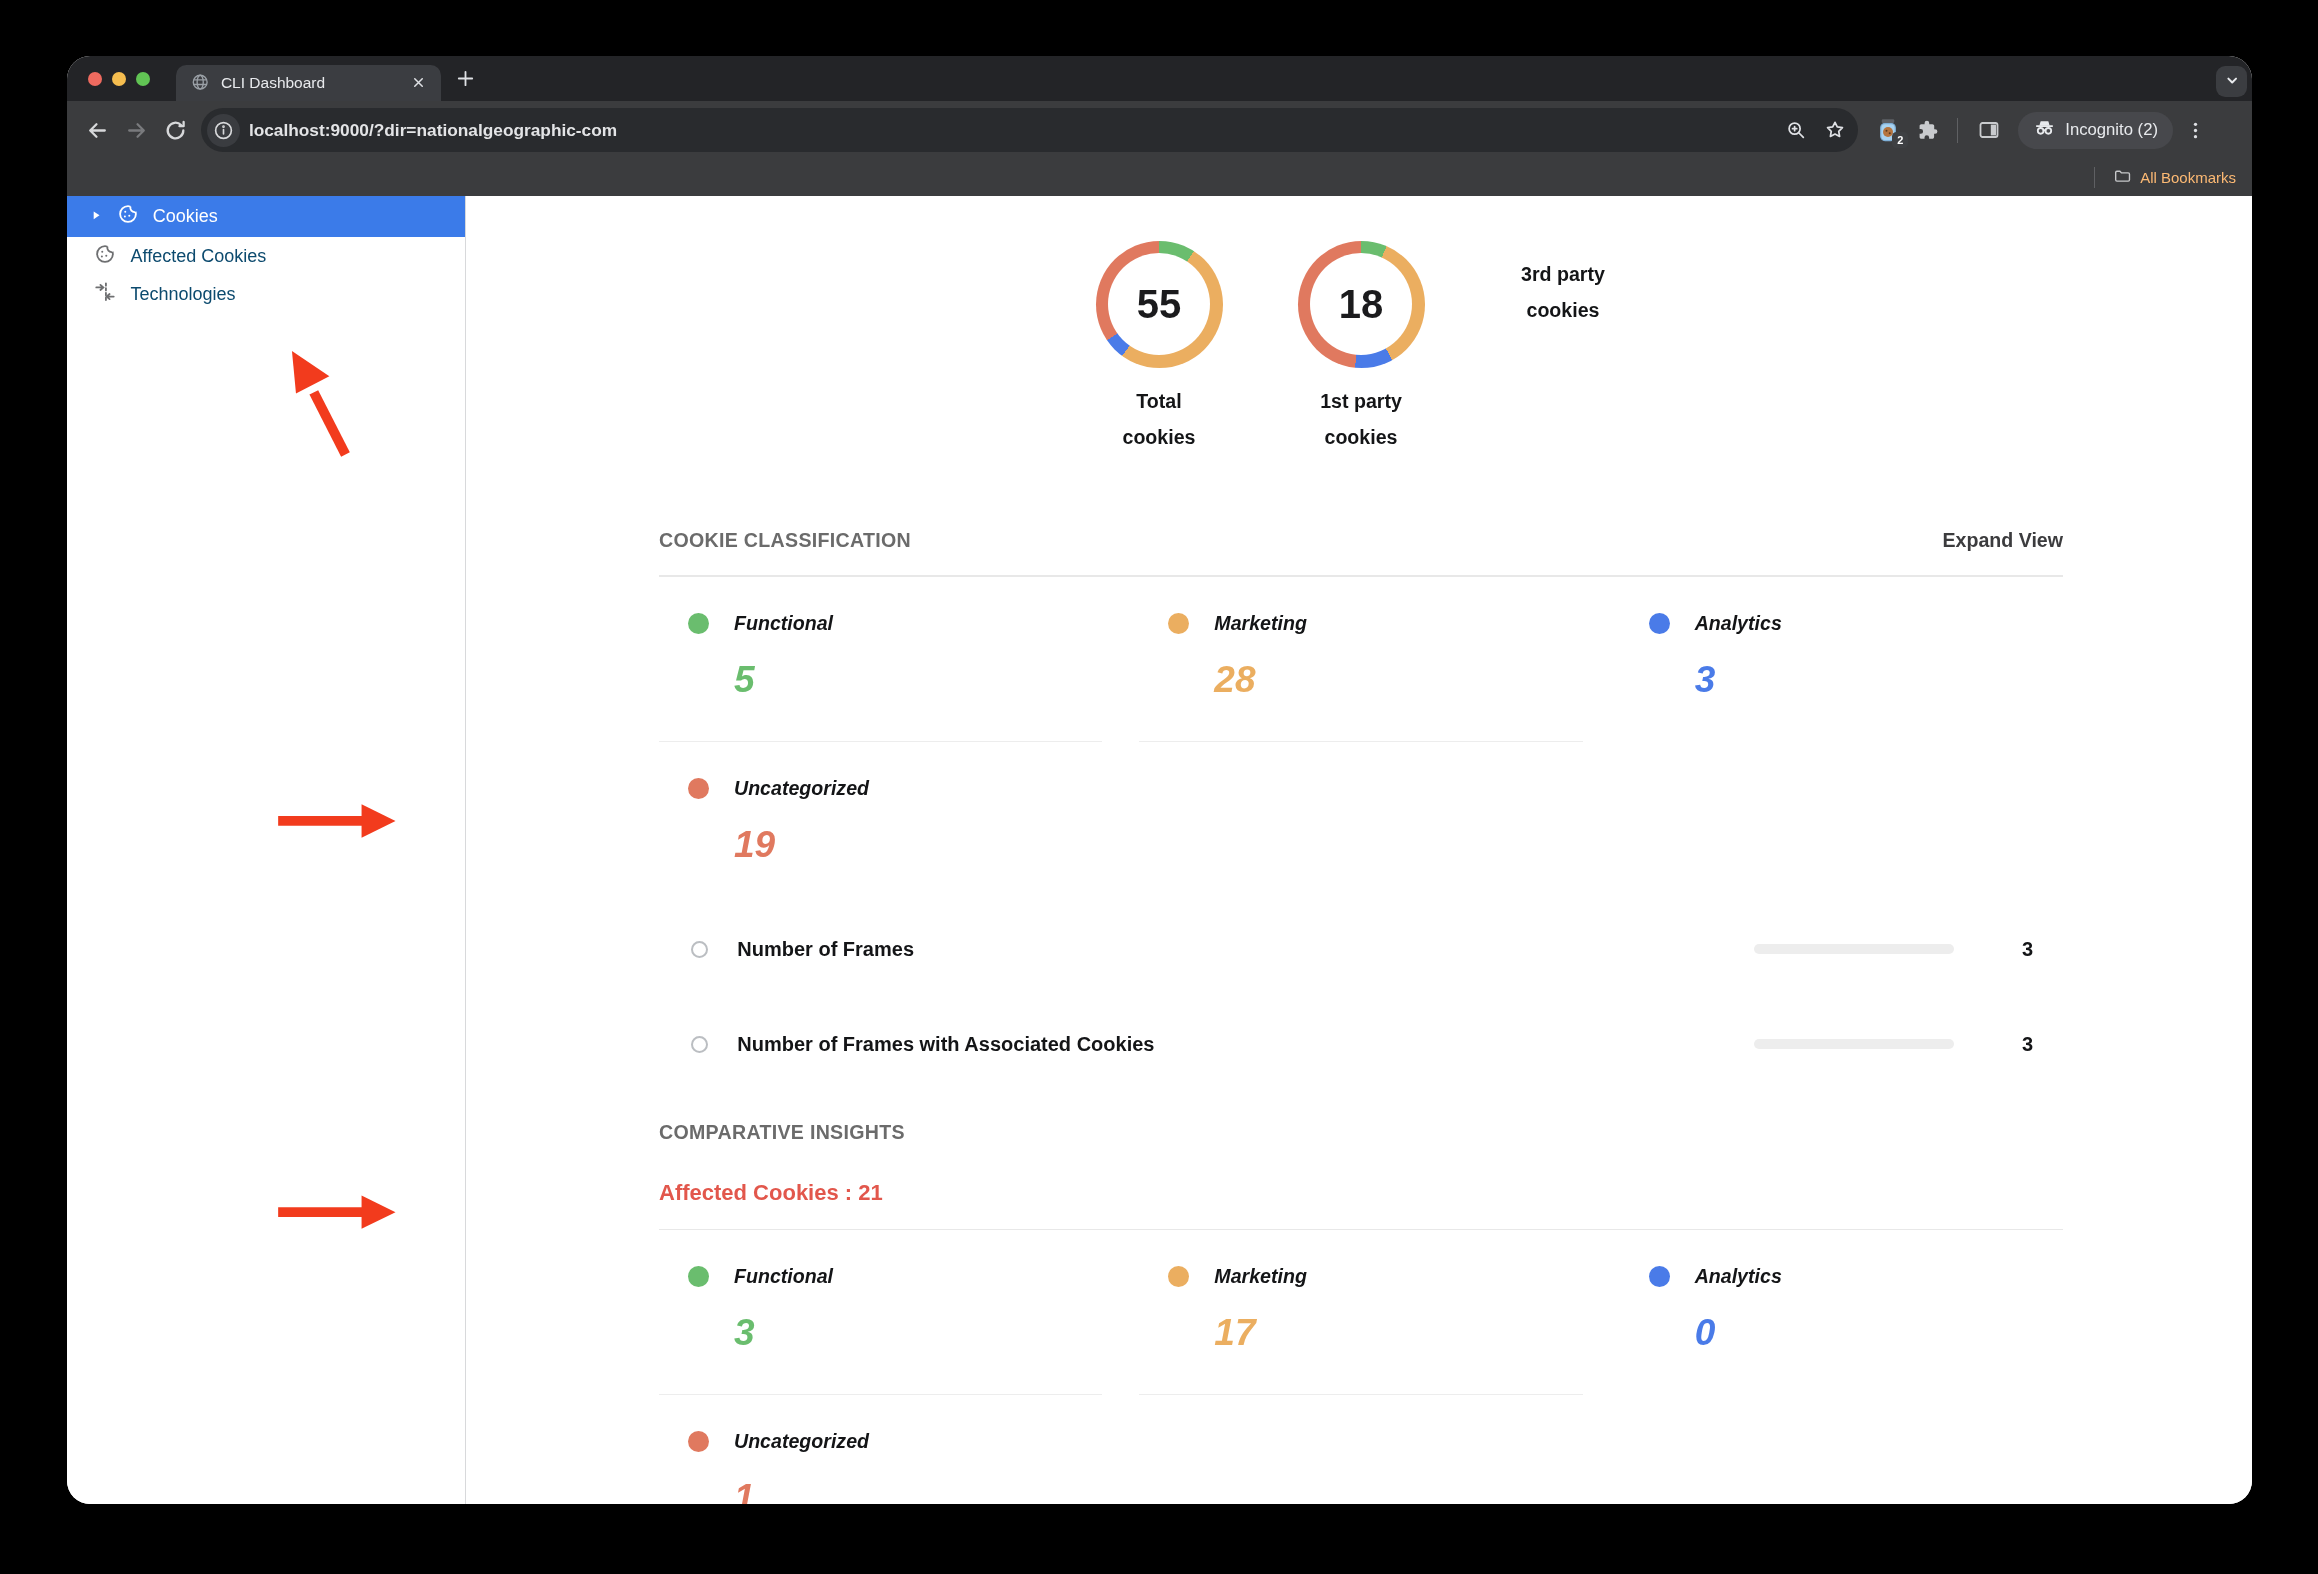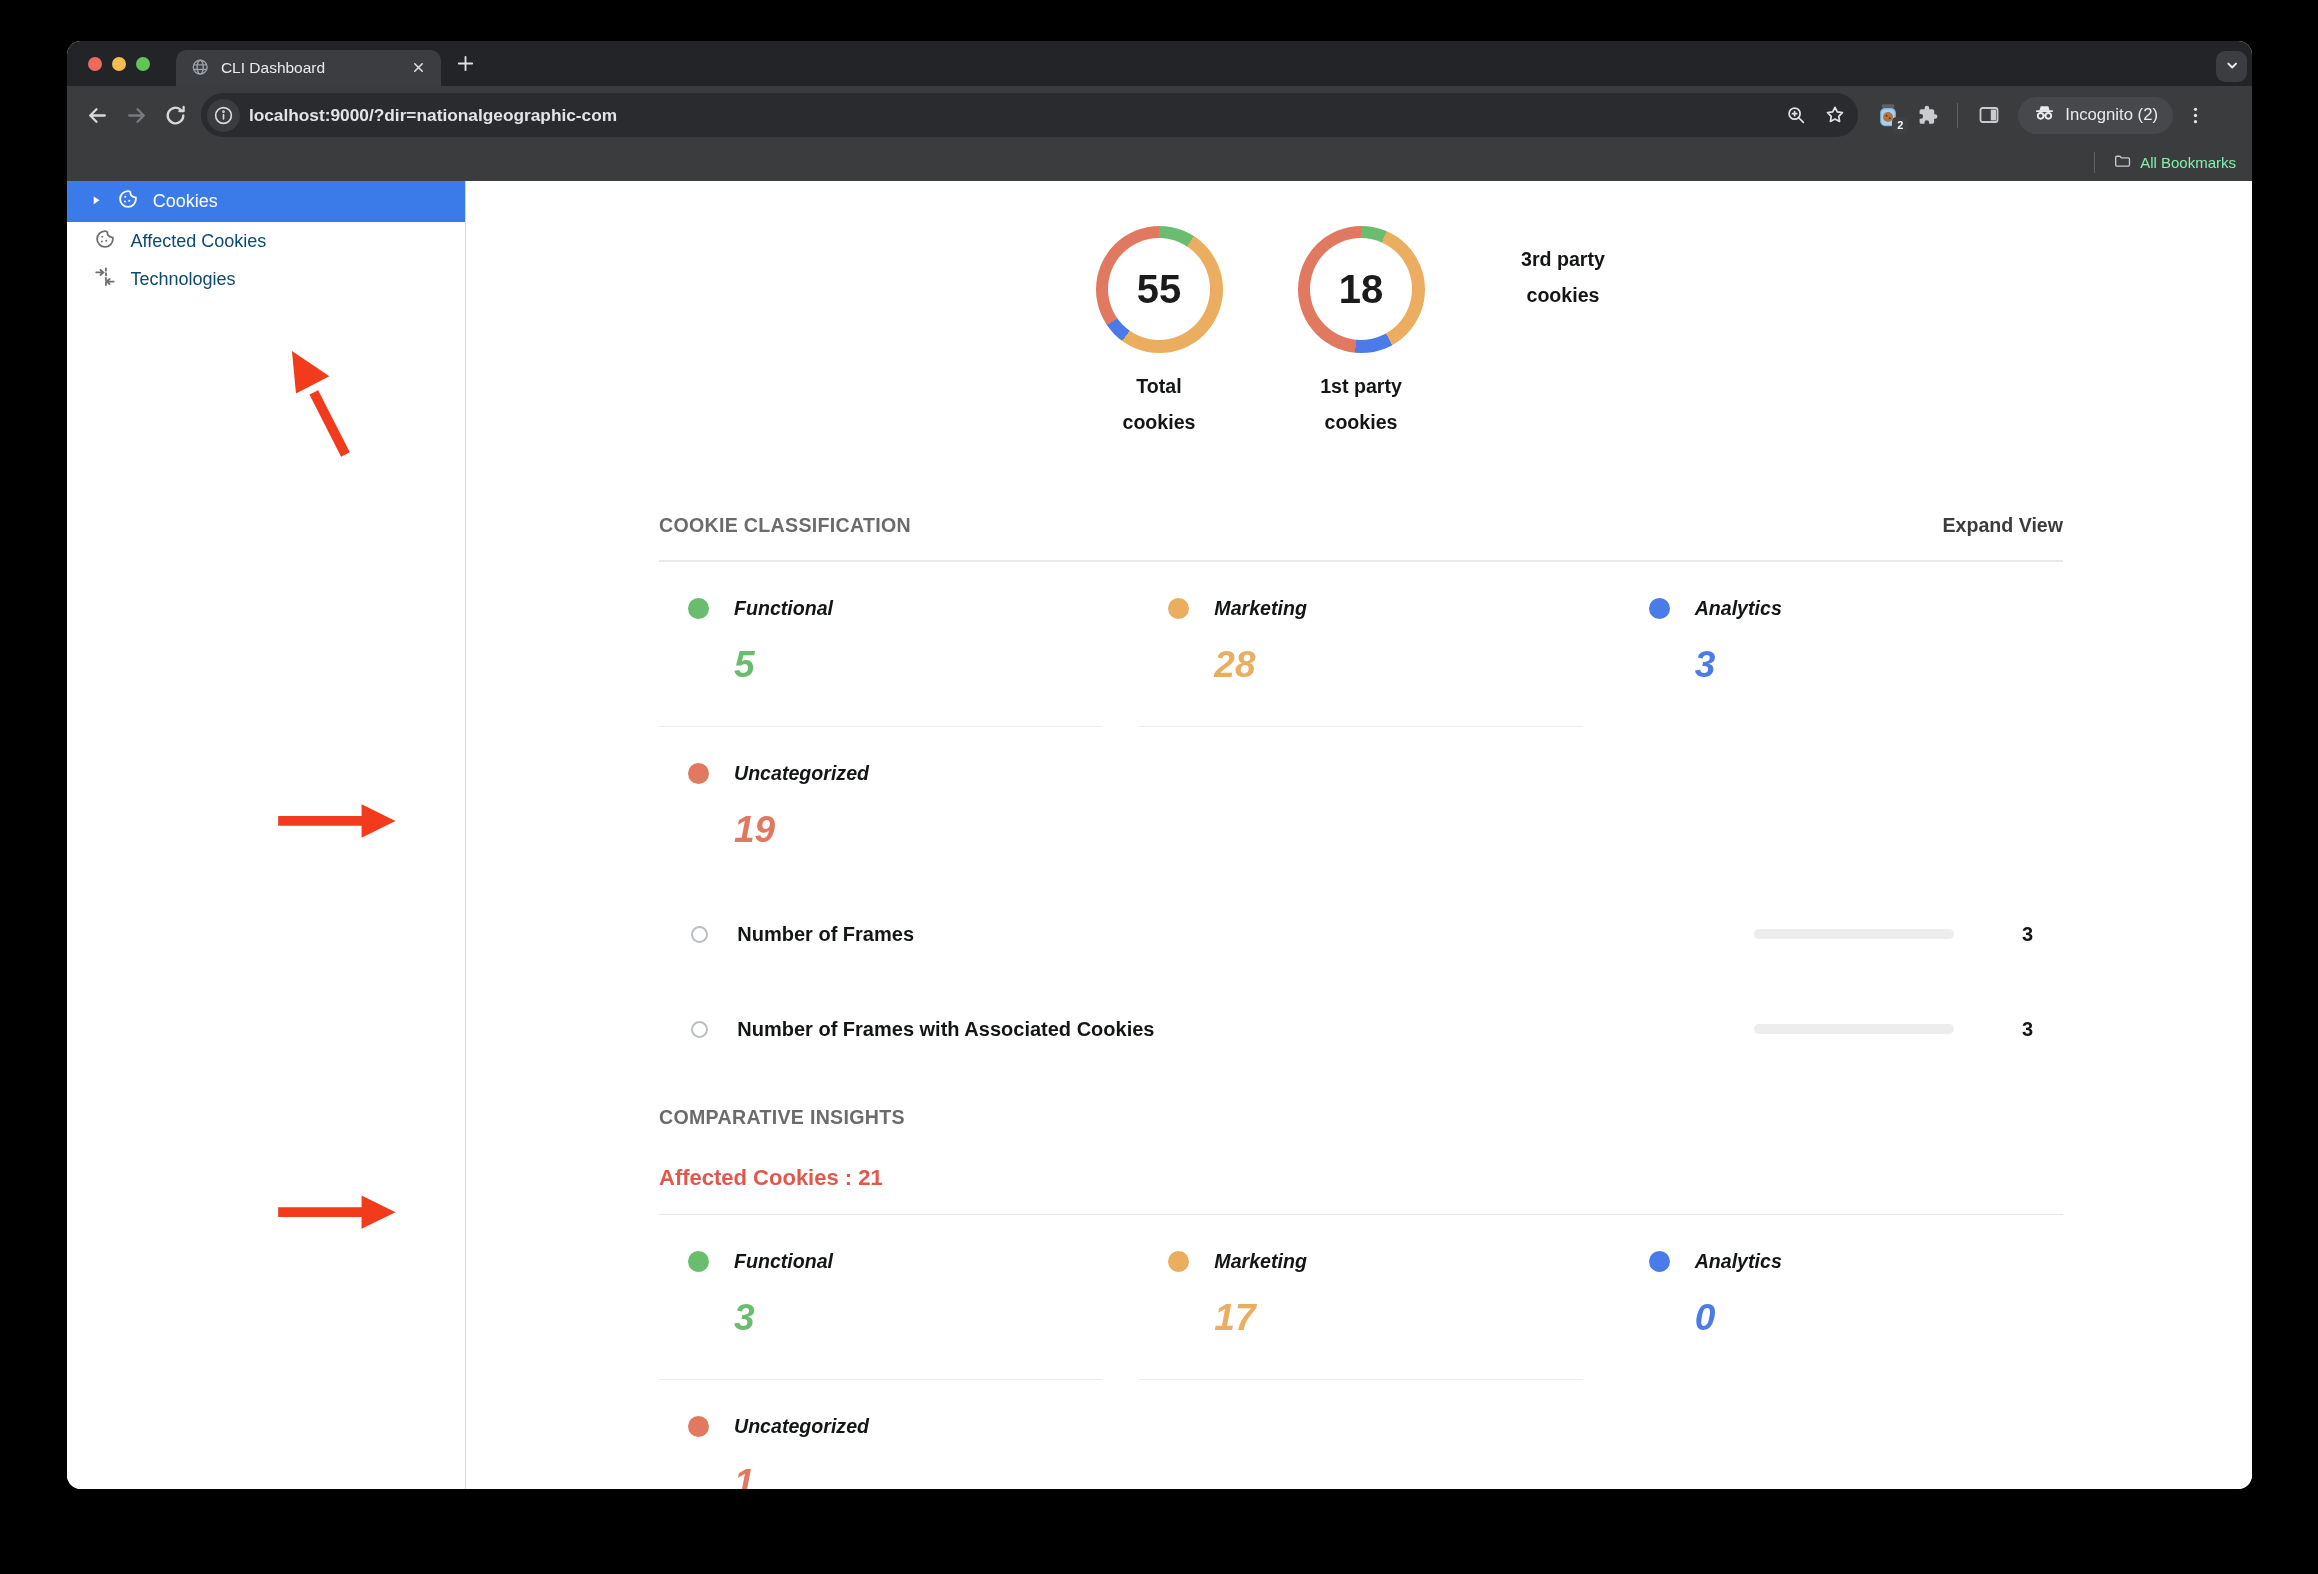--- a/index.html
+++ b/index.html
@@ -1,19 +1,19 @@
 <!DOCTYPE html>
 <html style="font-size:9.2px"><head>
 <meta charset="utf-8">
 <style>
   * { box-sizing: border-box; margin: 0; padding: 0; }
   html,body { width:2319px; height:1574px; background:#000; overflow:hidden;
     font-family:"Liberation Sans", sans-serif; }
-  .window { position:absolute; left:67px; top:41px; width:2185px; height:1448px;
-    border-radius:14px; overflow:hidden; background:#fff; display:flex; flex-direction:column; }
+  .window { position:absolute; left:67px; top:56px; width:2185px; height:1448px;
+    border-radius:23px; overflow:hidden; background:#fff; display:flex; flex-direction:column; }
 
   
   .tabstrip { height:45px; background:#232427; display:flex; align-items:flex-end; position:relative; flex:none; }
   .traffic { position:absolute; left:21px; top:0; height:45px; display:flex; align-items:center; gap:9.8px; }
   .traffic span { width:14px; height:14px; border-radius:50%; display:block; }
   .t-red{ background:#EE6A5F; } .t-yellow{ background:#F5BD4F; } .t-green{ background:#61C454; }
   .tab { margin-left:109px; width:265px; height:36px; background:#3B3D41; border-radius:10.4px 10.4px 0 0;
     display:flex; align-items:center; padding:0 15px; gap:11.5px; }
   .tab-title { color:#E8EAED; font-size:15.5px; flex:1; white-space:nowrap; overflow:hidden; }
   .newtab { height:45px; display:flex; align-items:center; margin-left:12.7px; }
@@ -33,21 +33,21 @@
     background:#3E4043; color:#fff; font-size:11px; font-weight:bold; display:flex; align-items:center; justify-content:center; padding:0 2.9px; }
   .tool-sep { width:1.2px; height:25px; background:#5F6063; margin:0 8px; flex:none; }
   .incog-pill { height:37px; border-radius:18.4px; background:#47484C; display:flex; align-items:center;
     gap:9.2px; padding:0 15px; margin-left:7px; flex:none; }
   .incog-pill span { color:#E8EAED; font-size:16.7px; white-space:nowrap; }
 
   
   .bookmarks { height:37px; background:#3B3C3E; display:flex; align-items:center; justify-content:flex-end;
     padding-right:16px; gap:9.2px; flex:none; }
   .bm-sep { width:1.2px; height:21px; background:#5F6063; margin-right:8px; }
-  .bm-label { color:#86efac; font-size:15px; }
+  .bm-label { color:#fdba74; font-size:15px; }
 
   
   .content { flex:1; display:flex; background:#fff; overflow:hidden; }
   .sidebar { width:399px; flex:none; border-right:1.2px solid #D8D9DB; padding-top:0; }
   .side-row { display:flex; align-items:center; height:41px; font-size:18px; color:#0c4a6e; }
   .side-row.selected { color:#fff; }
   .row-cookies { padding-left:23px; gap:0; }
   .row-cookies .tri { margin-right:14px; }
   .row-cookies .ck { margin-right:14px; }
   .row-plain { padding-left:26.5px; height:38px; gap:15px; }

